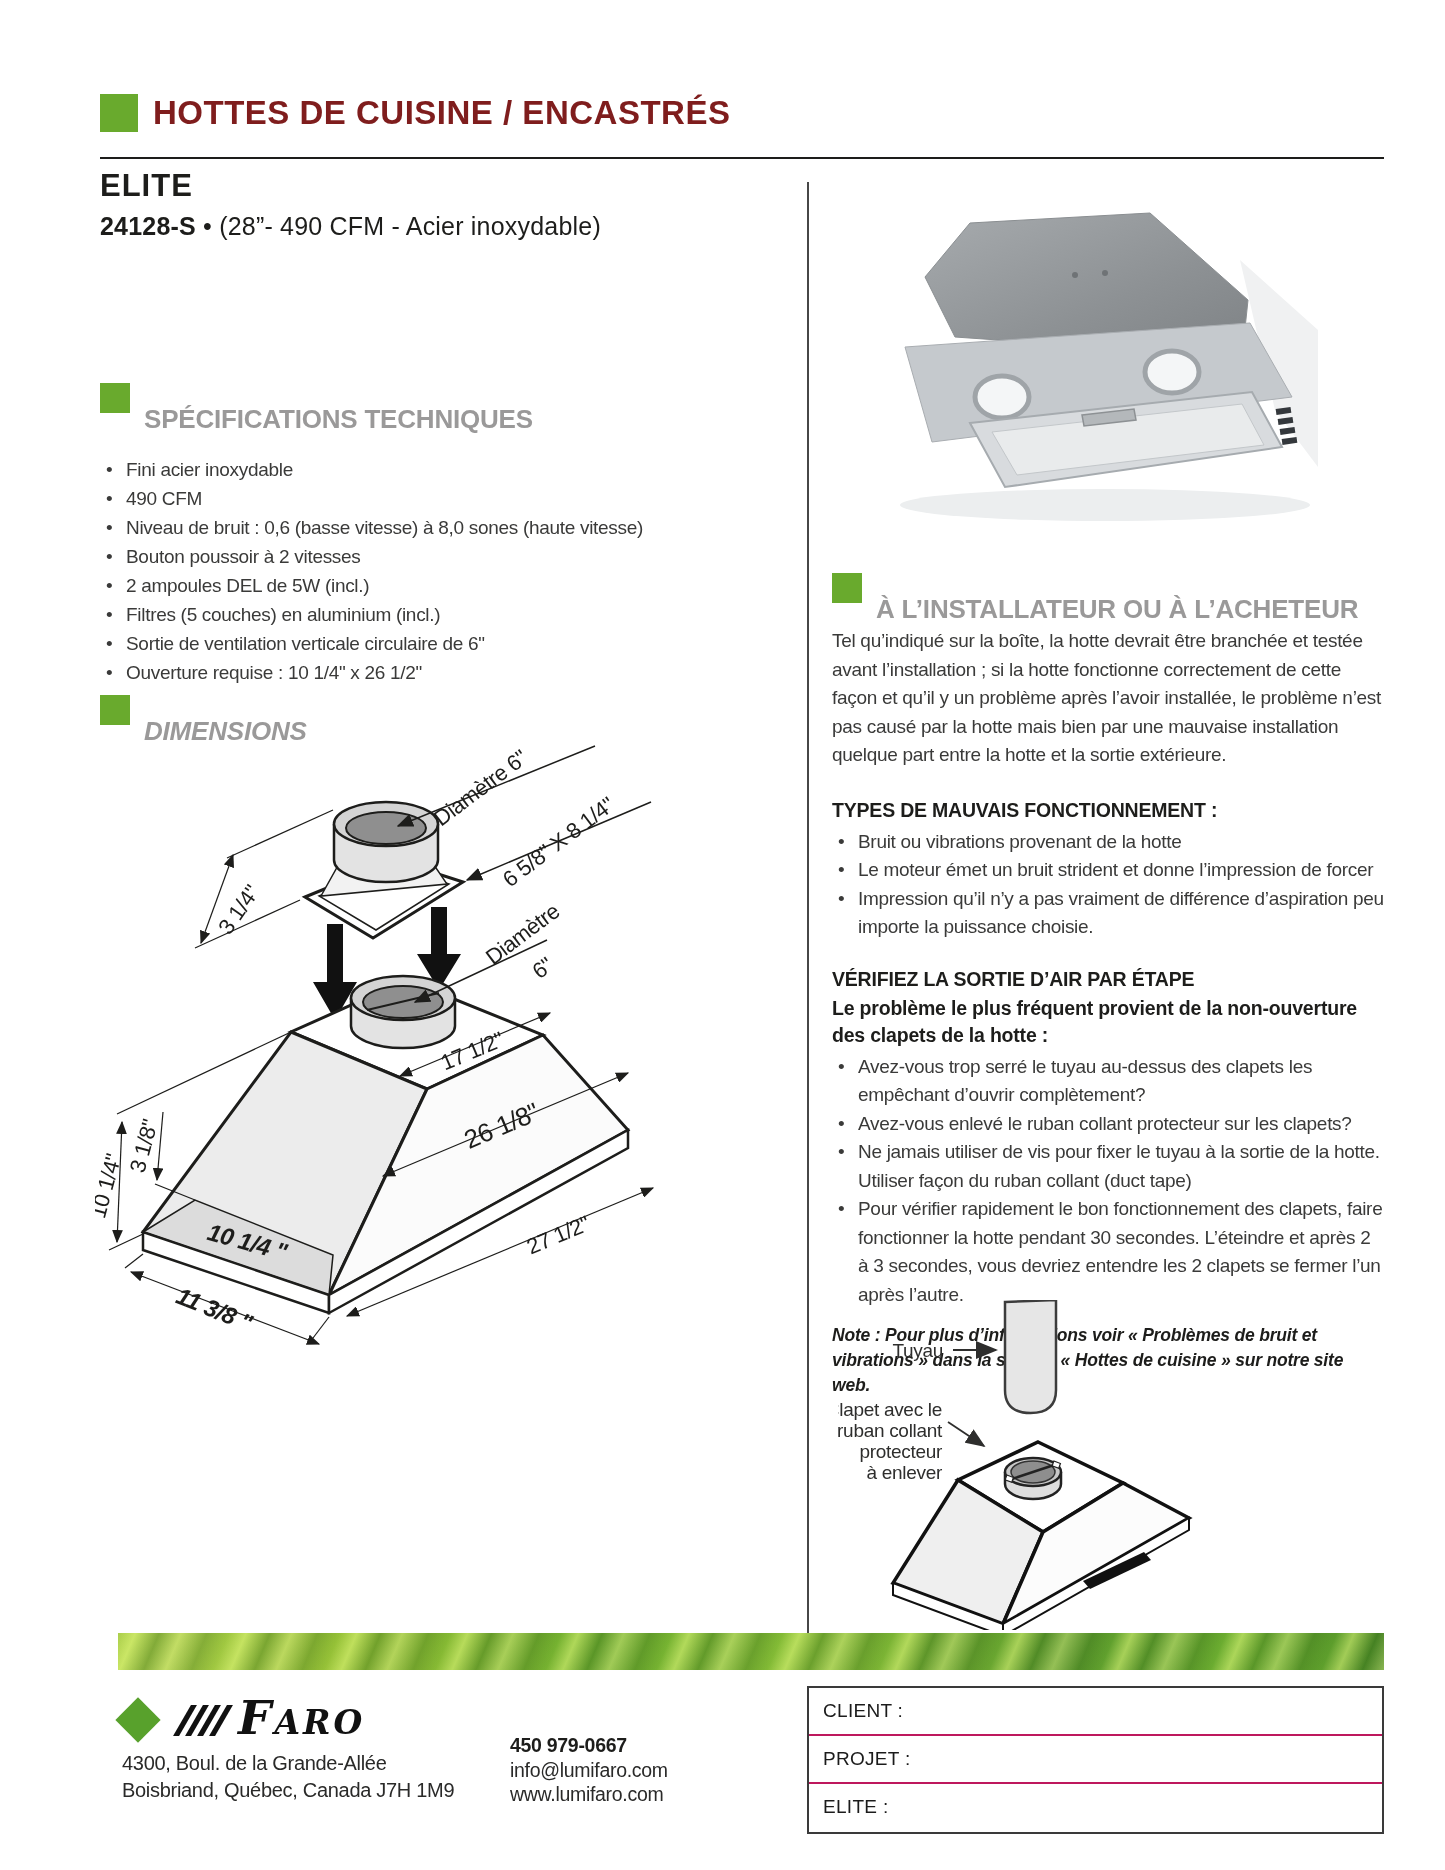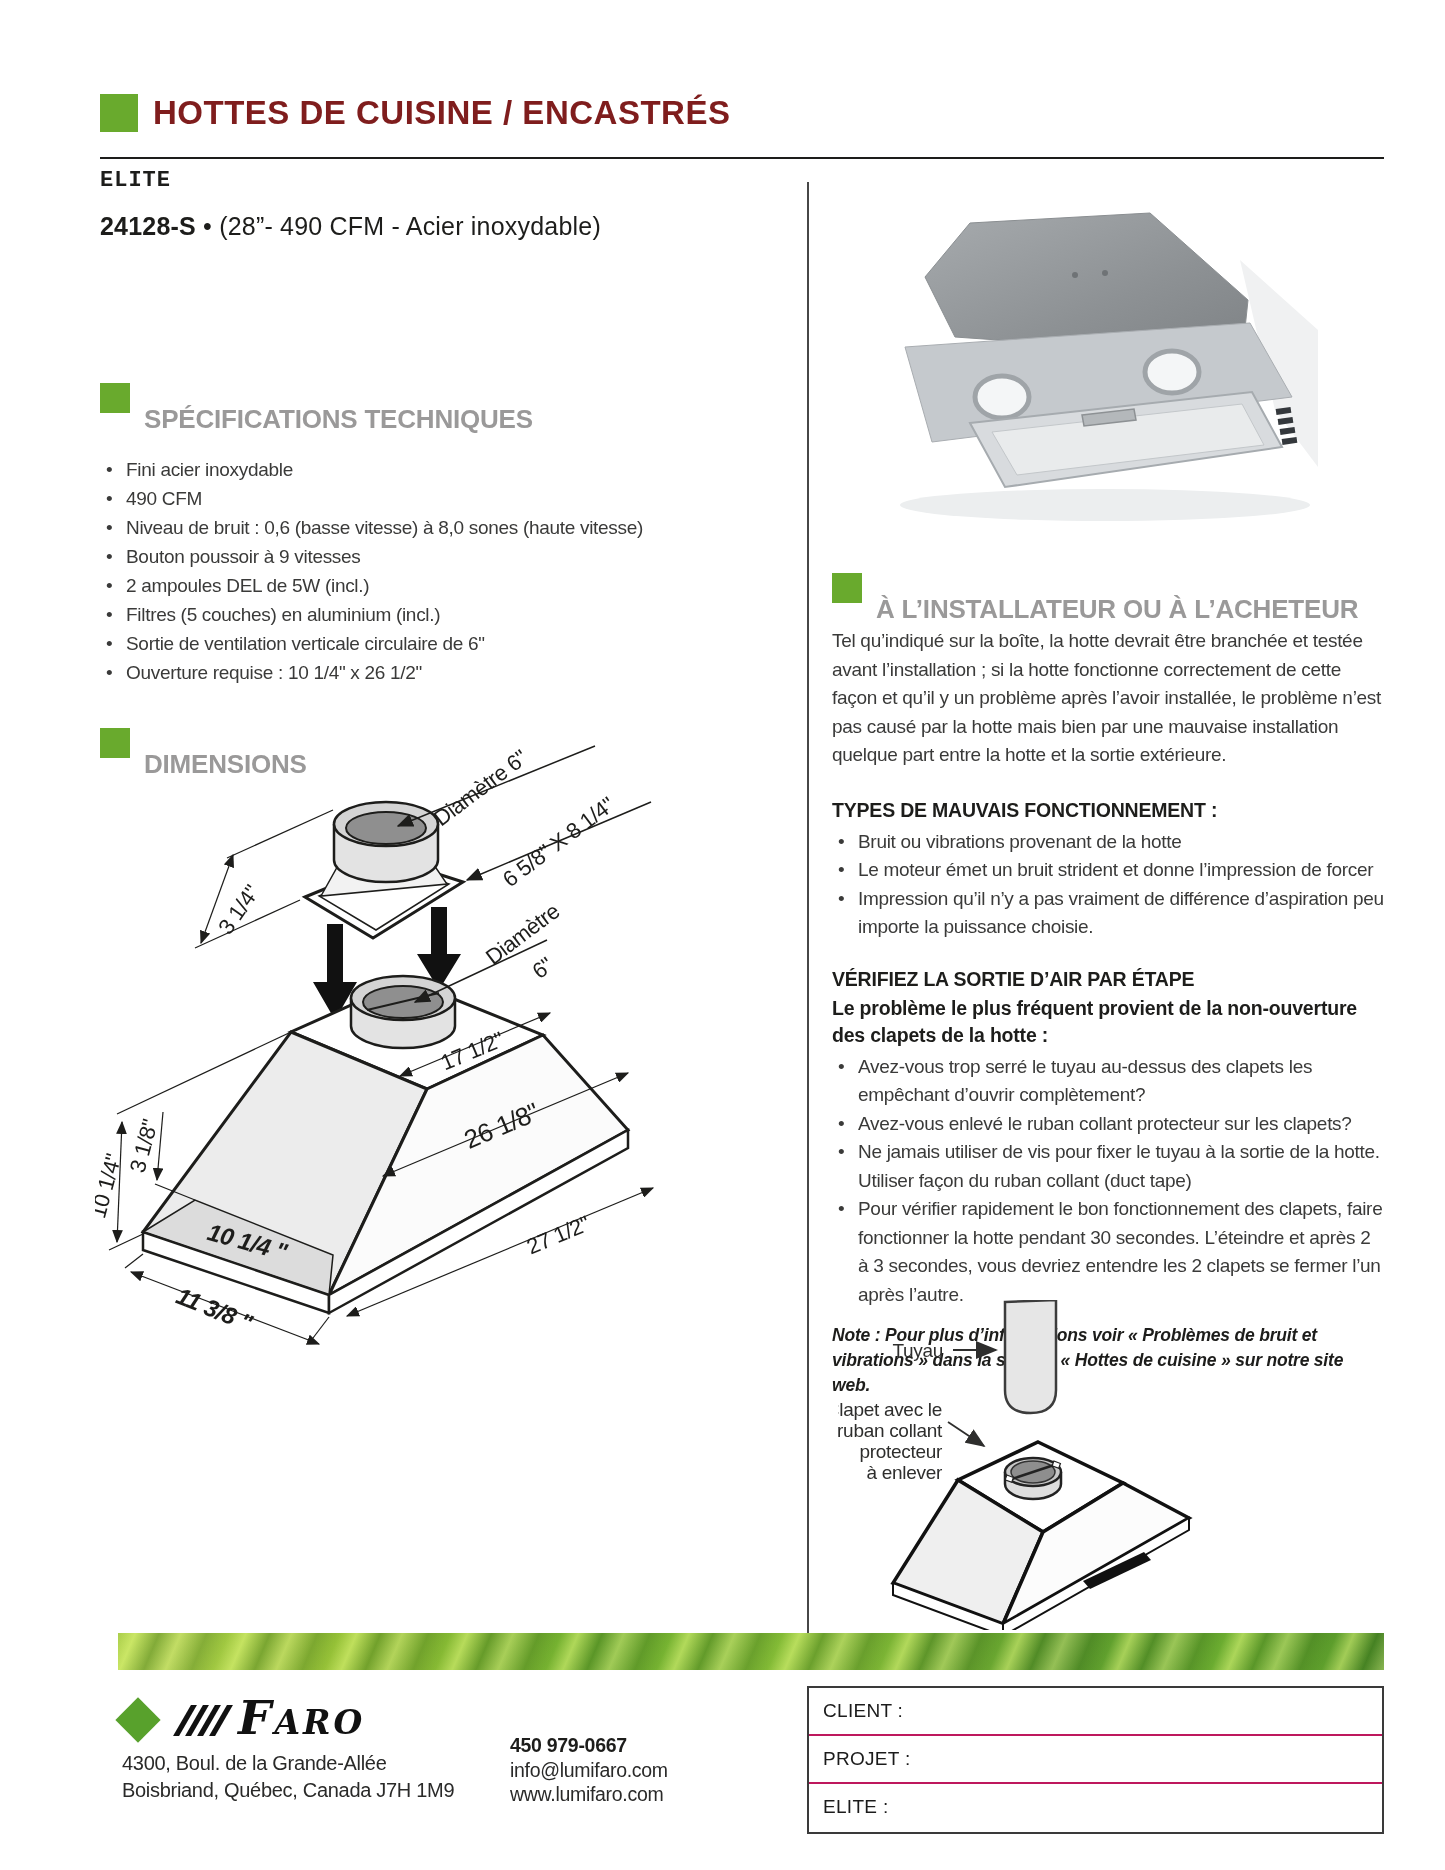--- a/index.html
+++ b/index.html
@@ -3,35 +3,35 @@
 <meta charset="utf-8">
 <style>
   html,body{margin:0;padding:0;background:#ffffff;}
   .page{position:relative;width:1445px;height:1870px;background:#fff;overflow:hidden;
         font-family:"Liberation Sans",sans-serif;color:#3a3a39;}
   
   .cat-header{position:absolute;left:100px;top:94px;display:flex;align-items:center;gap:15px;}
   .accent-sq{width:38px;height:38px;background:#69aa2d;flex:0 0 auto;}
   .cat-title{font-size:33px;font-weight:bold;color:#7f1d1d;letter-spacing:.5px;white-space:nowrap;}
   .header-rule{position:absolute;left:100px;top:157px;width:1284px;height:2px;background:#1d1d1b;}
-  .product-title{position:absolute;left:100px;top:168px;font-size:22px;font-weight:bold;color:#1d1d1b;letter-spacing:1px;font-family:Liberation Mono, monospace;}
+  .product-title{position:absolute;left:100px;top:168px;font-size:31px;font-weight:bold;color:#1d1d1b;letter-spacing:1px;}
   .product-subtitle{position:absolute;left:100px;top:212px;font-size:25px;color:#1d1d1b;letter-spacing:.2px;}
   .product-subtitle .model{font-weight:bold;}
   
   .section-head{display:flex;align-items:center;gap:14px;}
   .section-head .accent-sq{width:30px;height:30px;}
   .section-title{font-size:26px;font-weight:bold;color:#9a9999;letter-spacing:-.2px;white-space:nowrap;margin-top:44px;}
   
   .specs{position:absolute;left:100px;top:360px;width:700px;}
   .bullets{margin:20px 0 0 0;padding:0;list-style:none;}
   .bullets li{position:relative;padding-left:26px;font-size:19px;line-height:29px;
               letter-spacing:-.3px;color:#3a3a39;}
   .bullets li::before{content:"•";position:absolute;left:6px;color:#3a3a39;}
   
-  .dims-head{position:absolute;left:100px;top:705px;}
+  .dims-head{position:absolute;left:100px;top:672px;font-style:italic;}
   .dims-svg{position:absolute;left:95px;top:742px;}
   .dim-txt{font-family:"Liberation Sans",sans-serif;font-size:22px;fill:#1d1d1b;letter-spacing:-.5px;}
   .dim-txt.big{font-size:26px;}
   .dim-txt.ital{font-style:italic;font-weight:bold;font-size:24px;}
   
   .divider{position:absolute;left:807px;top:182px;width:2px;height:1451px;background:#474747;}
   .photo{position:absolute;left:850px;top:205px;}
   .rcol{position:absolute;left:832px;top:550px;width:552px;}
   .rcol p.intro{margin:2px 0 0 0;font-size:19px;line-height:28.5px;letter-spacing:-.3px;color:#3a3a39;}
   .rcol h4{margin:27px 0 2px 0;font-size:19.5px;line-height:27px;color:#1d1d1b;letter-spacing:-.2px;}
@@ -85,21 +85,21 @@
 
   <div class="specs">
     <div class="section-head">
       <div class="accent-sq"></div>
       <div class="section-title">SPÉCIFICATIONS TECHNIQUES</div>
     </div>
     <ul class="bullets">
       <li>Fini acier inoxydable</li>
       <li>490 CFM</li>
       <li>Niveau de bruit : 0,6 (basse vitesse) à 8,0 sones (haute vitesse)</li>
-      <li>Bouton poussoir à 9 vitesses</li>
+      <li>Bouton poussoir à 2 vitesses</li>
       <li>2 ampoules DEL de 5W (incl.)</li>
       <li>Filtres (5 couches) en aluminium (incl.)</li>
       <li>Sortie de ventilation verticale circulaire de 6"</li>
       <li>Ouverture requise : 10 1/4" x 26 1/2"</li>
     </ul>
   </div>
 
   <div class="dims-head section-head">
     <div class="accent-sq"></div>
     <div class="section-title">DIMENSIONS</div>

